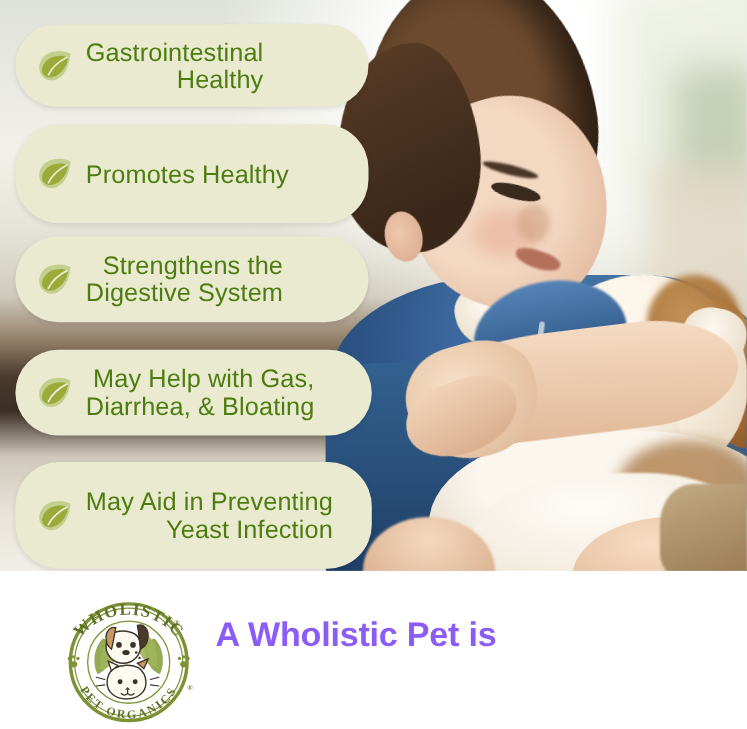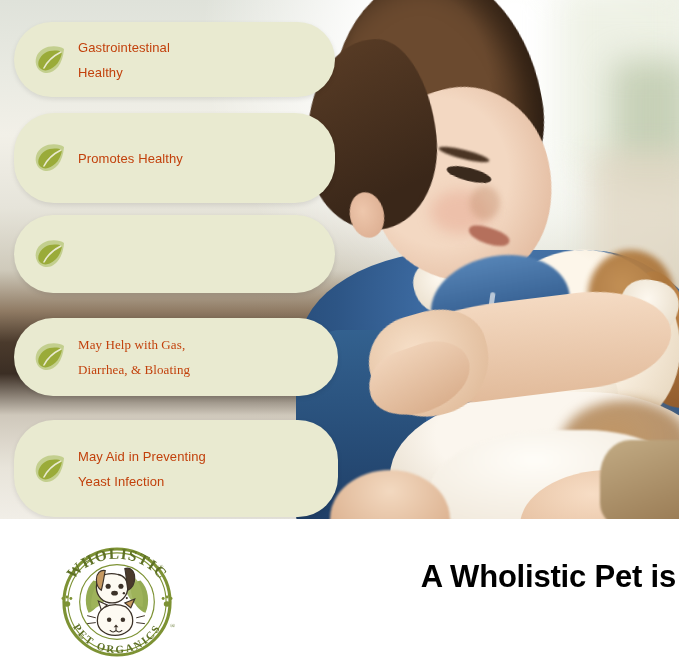--- a/index.html
+++ b/index.html
@@ -214,49 +214,49 @@
     position:absolute;left:14px;
     background:#e9ead0;
     border-radius:40px;
     display:flex;align-items:center;
     box-shadow:0 2px 5px rgba(0,0,0,.10);
     box-sizing:border-box;
     padding:0 14px 0 16px;
   }
   .badge .leaf-wrap{flex:0 0 auto;width:40px;height:40px;margin-right:8px;}
   .badge .btxt{
-    color:#c2410c;
-    font-size:13px;
+    color:#4d7c0f;
+    font-size:23px;
     line-height:25px;
     letter-spacing:.1px;
     font-weight:400;
+    text-align:right;
   }
   .badge .btxt .l2{display:block;}
 
   #b1{top:22px;height:75px;width:321px;}
   #b2{top:113px;height:90px;width:321px;}
   #b3{top:215px;height:78px;width:321px;}
-  #b4{top:318px;height:78px;width:324px;font-family:Liberation Serif, serif;}
+  #b4{top:318px;height:78px;width:324px;}
   #b5{top:420px;height:97px;width:324px;}
 
   
   .bottom{
     position:absolute;left:0;top:519px;width:679px;height:144px;background:#ffffff;
   }
   .logo{
     position:absolute;left:48px;top:28px;width:138px;height:110px;
   }
   .tagline{
     position:absolute;left:196px;top:38px;width:480px;
-    color:#000000;
+    color:#8b5cf6;
     font-weight:bold;
     font-size:31px;
     line-height:40px;
     letter-spacing:-.2px;
-    text-align:right;
   }
   .tagline .reg{font-size:15px;vertical-align:super;font-weight:bold;}
 </style>
 </head>
 <body>
 
 <div class="poster">
 
   <div class="photo">
     <div class="bg-room"></div>
@@ -337,20 +337,24 @@
         </span>
       </div>
 
       <div class="badge" id="b3">
         <span class="leaf-wrap">
           <svg viewBox="0 0 40 40" width="40" height="40" aria-hidden="true">
             <path d="M34 9C30 6 20 5 13 9 6 13 4 21 7 27c2 4 6 6 10 6 8 0 16-9 17-24z" fill="#c3cf8e"></path>
             <path d="M32 12C28 10 20 10 15 13c-6 4-8 10-6 14 2 3 6 4 9 3 7-2 13-9 14-18z" fill="#9aab39"></path>
             <path d="M31 12c-6 3-13 8-17 16" stroke="#e9ead0" stroke-width="1.6" fill="none" stroke-linecap="round"></path>
           </svg>
+        </span>
+        <span class="btxt">
+          <span>Strengthens the</span>
+          <span class="l2">Digestive System</span>
         </span>
       </div>
 
       <div class="badge" id="b4">
         <span class="leaf-wrap">
           <svg viewBox="0 0 40 40" width="40" height="40" aria-hidden="true">
             <path d="M34 9C30 6 20 5 13 9 6 13 4 21 7 27c2 4 6 6 10 6 8 0 16-9 17-24z" fill="#c3cf8e"></path>
             <path d="M32 12C28 10 20 10 15 13c-6 4-8 10-6 14 2 3 6 4 9 3 7-2 13-9 14-18z" fill="#9aab39"></path>
             <path d="M31 12c-6 3-13 8-17 16" stroke="#e9ead0" stroke-width="1.6" fill="none" stroke-linecap="round"></path>
           </svg>

